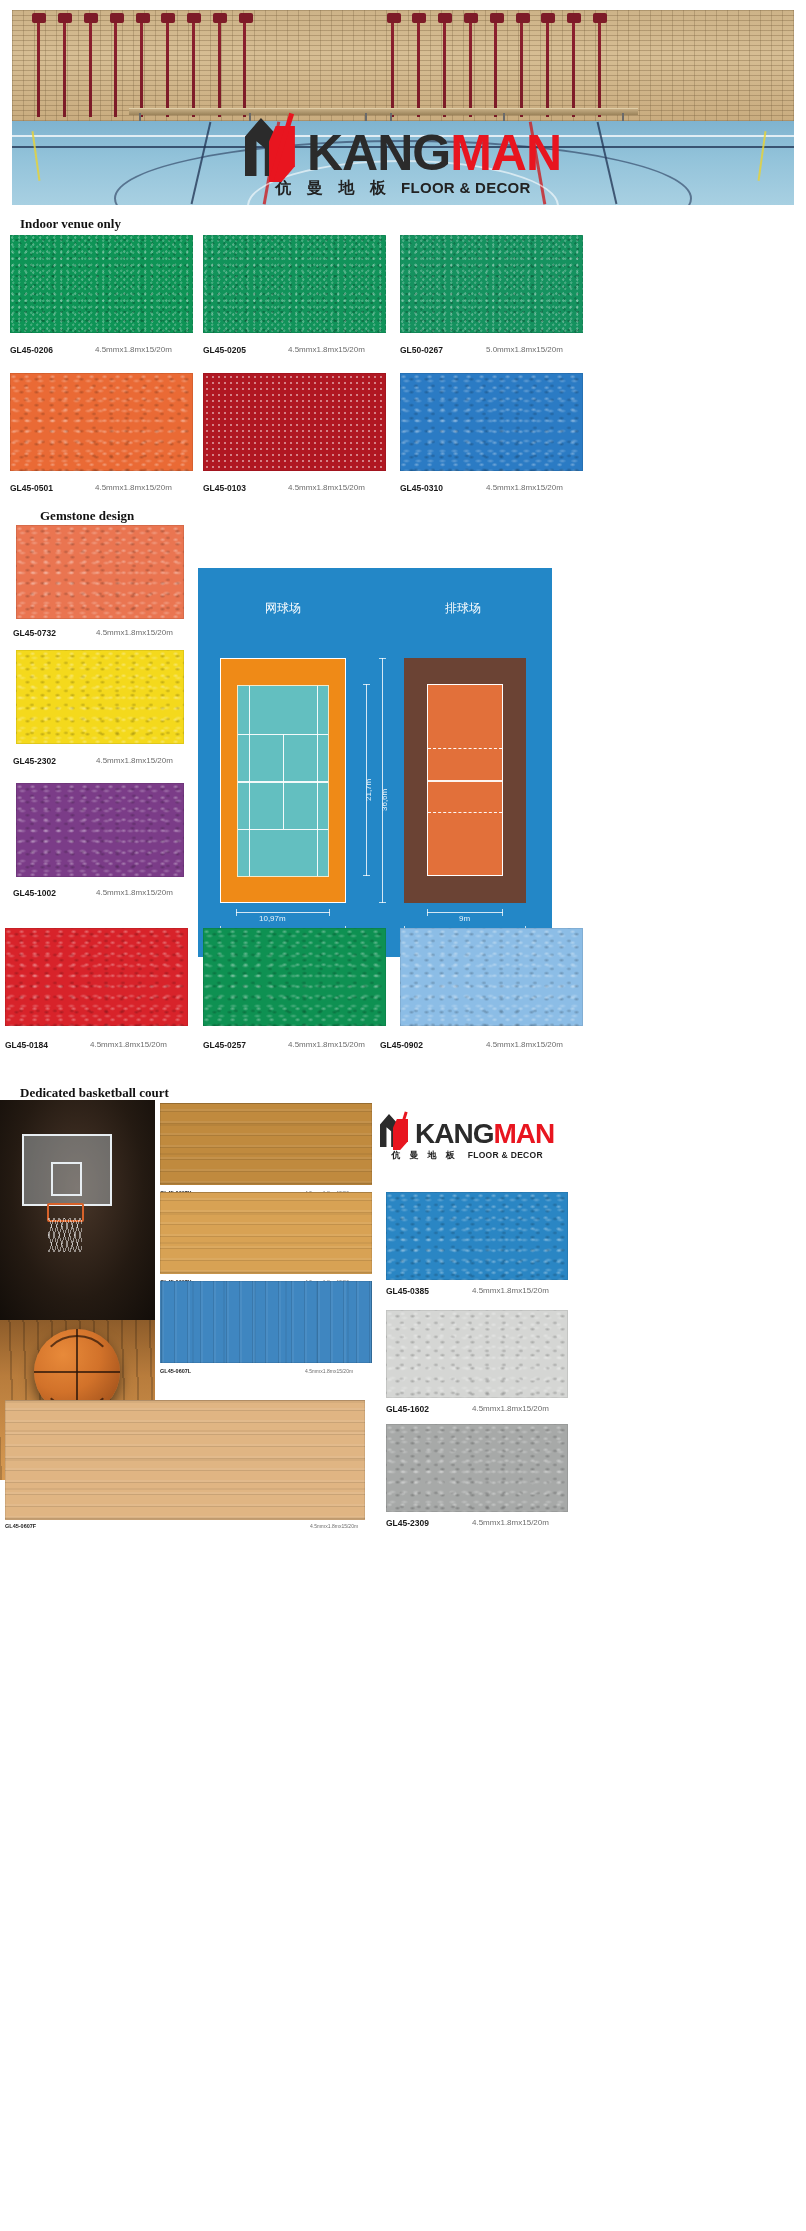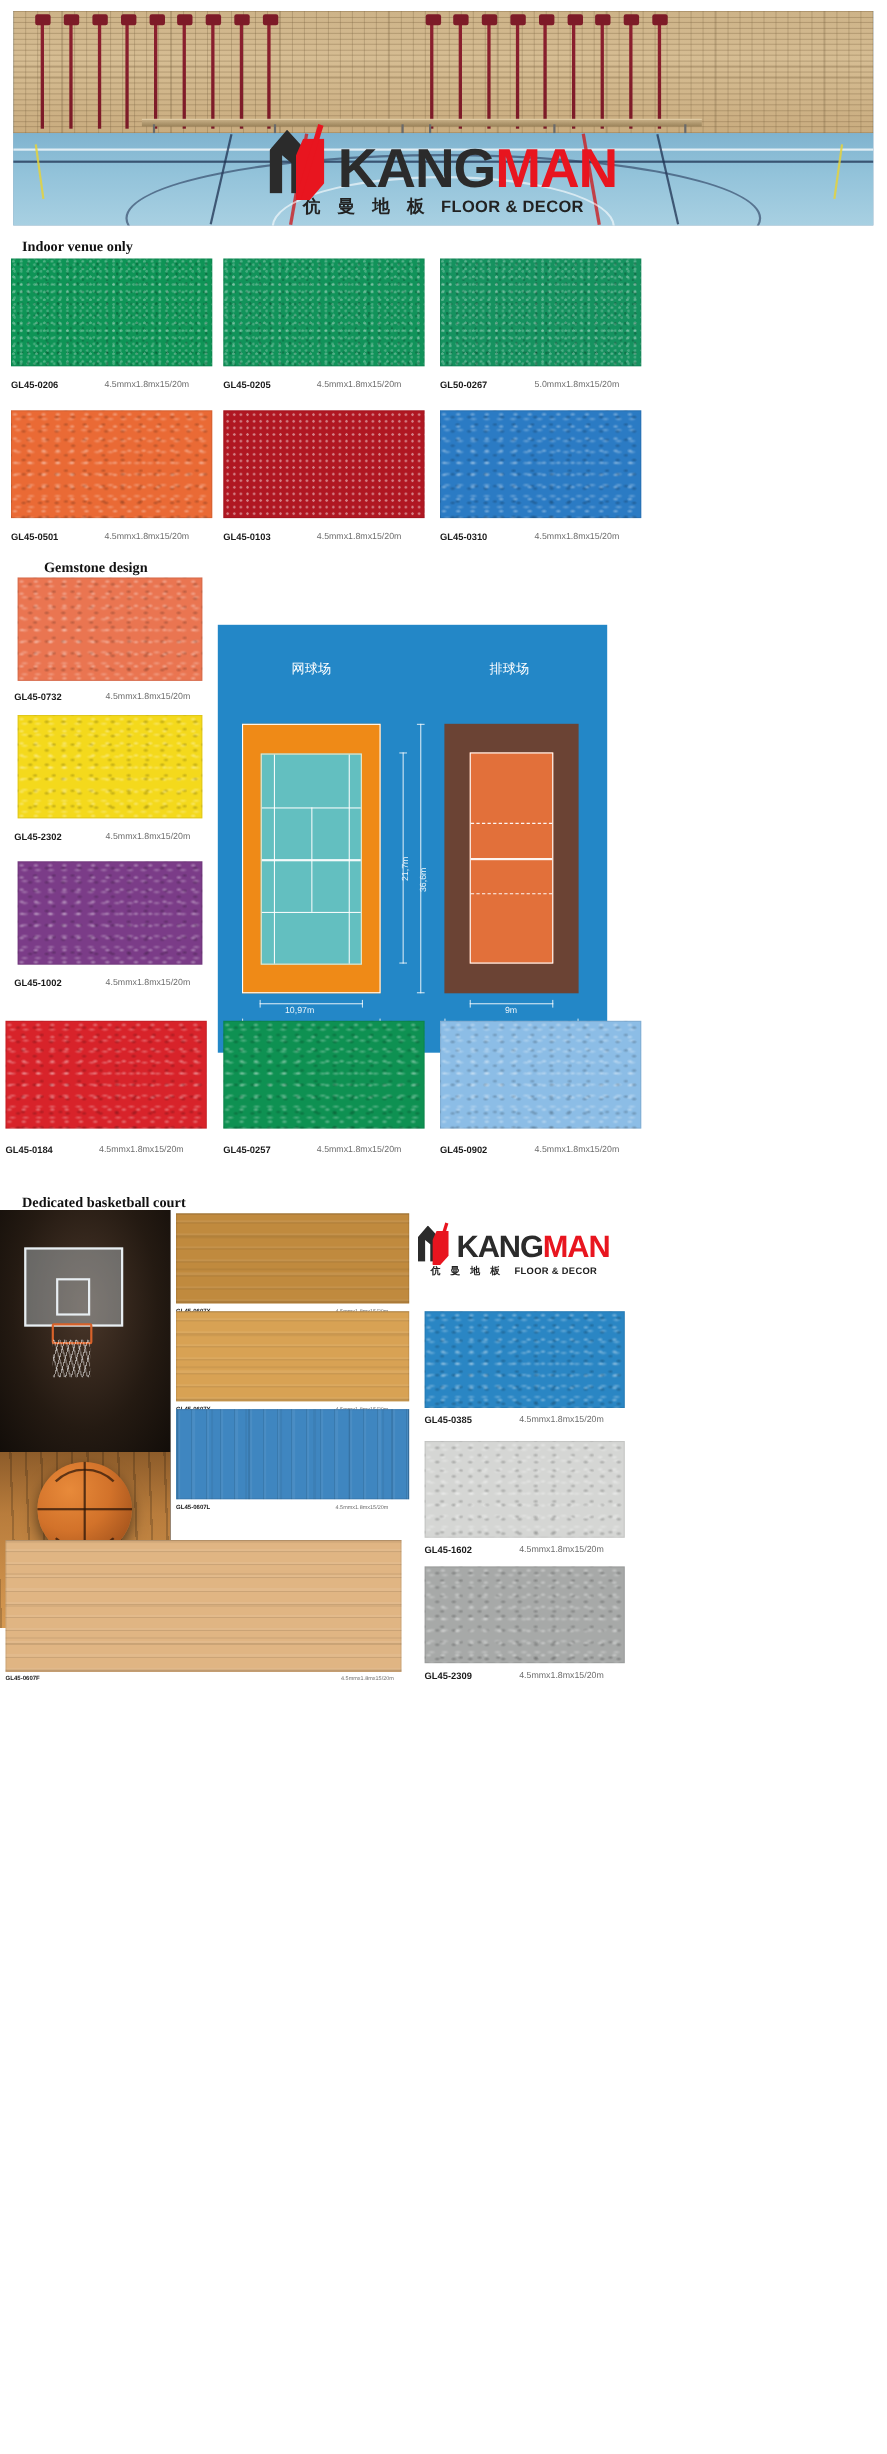--- a/index.html
+++ b/index.html
@@ -445,21 +445,21 @@
     <div class="lbl-code" style="left: 5px; top: 1040px;">GL45-0184</div>
     <div class="lbl-spec" style="left: 90px; top: 1040px;">4.5mmx1.8mx15/20m</div>
     <div class="swatch" style="left: 203px; top: 928px; width: 183px; height: 98px;">
       <div class="tile tex-pebble" style="background-color: rgb(14, 145, 82);"></div>
     </div>
     <div class="lbl-code" style="left: 203px; top: 1040px;">GL45-0257</div>
     <div class="lbl-spec" style="left: 288px; top: 1040px;">4.5mmx1.8mx15/20m</div>
     <div class="swatch" style="left: 400px; top: 928px; width: 183px; height: 98px;">
       <div class="tile tex-pebble" style="background-color: rgb(140, 189, 230);"></div>
     </div>
-    <div class="lbl-code" style="left: 400px; top: 1040px;">GL45-0902</div>
+    <div class="lbl-code" style="left: 380px; top: 1040px;">GL45-0902</div>
     <div class="lbl-spec" style="left: 486px; top: 1040px;">4.5mmx1.8mx15/20m</div>
   </div>
 
 <div class="section-title" style="position:absolute; left:20px; top:1085px;">Dedicated basketball court</div>
 
 <div class="bb-photo" style="left:0px; top:1100px; width:155px; height:380px;">
   <div class="bb-dark"></div>
   <div class="bb-floor"></div>
   <div class="bb-board">
     <div class="bb-board-inner"></div>

